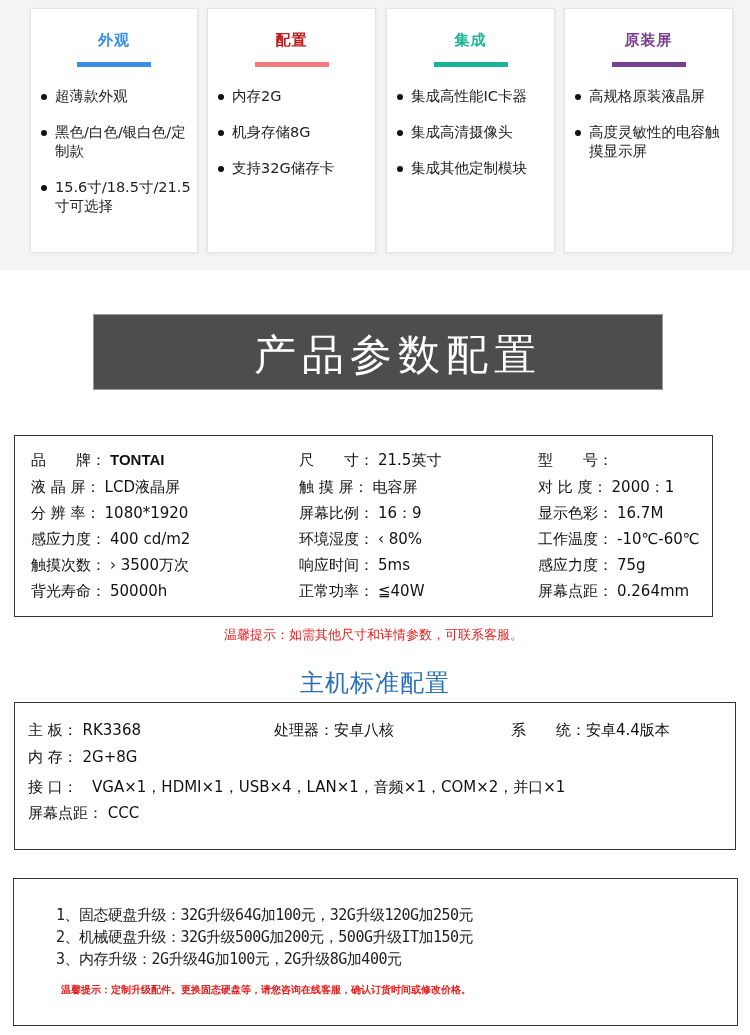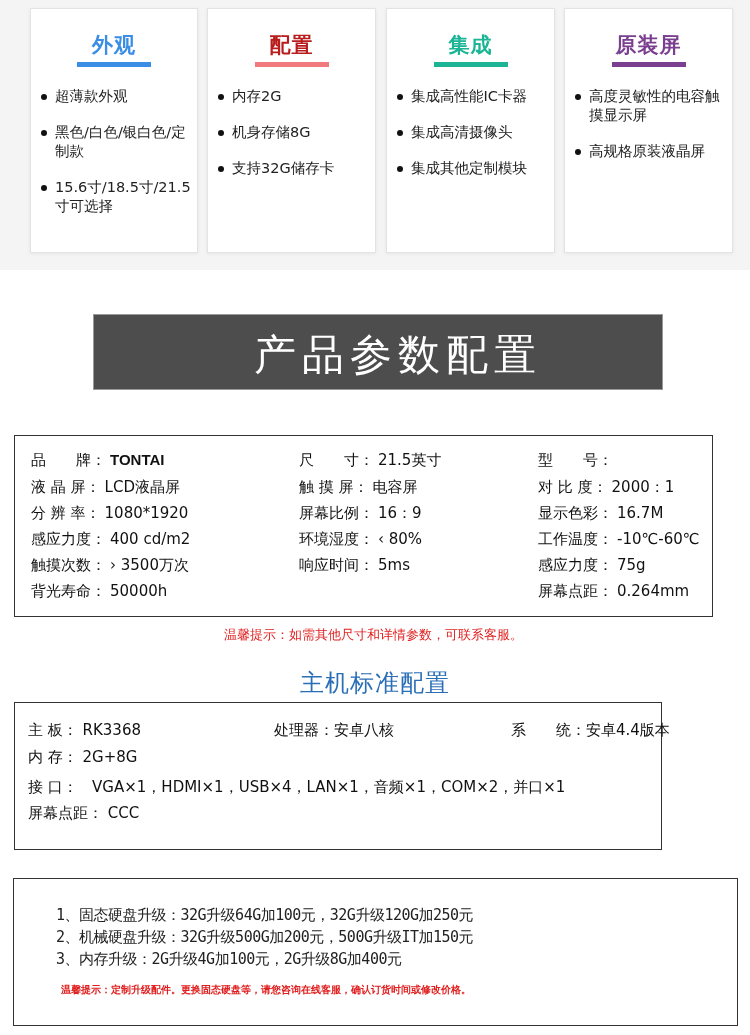--- a/index.html
+++ b/index.html
@@ -2,21 +2,21 @@
 <html><head>
 <meta charset="utf-8">
 <style>
   * { margin: 0; padding: 0; box-sizing: border-box; }
   html, body { width: 750px; height: 1035px; background: #ffffff; overflow: hidden; }
   body { position: relative; font-family: "DejaVu Sans", "Liberation Sans", sans-serif; color: #222; }
 
   
   .cards-band { position: absolute; left: 0; top: 0; width: 750px; height: 270px; background: #f4f4f4; }
   .card { position: absolute; top: 8px; height: 245px; background: #fff; border: 1px solid #e3e3e3; box-shadow: 0 1px 4px rgba(0,0,0,0.06); }
-  .card-title { position: absolute; top: 22px; left: 0; right: 0; text-align: center; font-size: 21px; font-weight: bold; letter-spacing: 1px; }
+  .card-title { position: absolute; top: 22px; left: 0; right: 0; text-align: center; font-size: 15px; font-weight: bold; letter-spacing: 1px; }
   .card-bar { position: absolute; top: 53px; left: 50%; width: 74px; height: 5px; margin-left: -37px; }
   .card-list { position: absolute; top: 78px; left: 0; right: 0; list-style: none; }
   .card-list li { position: relative; padding-left: 24px; padding-right: 6px; font-size: 14.5px; line-height: 19px; margin-bottom: 17px; color: #222; }
   .card-list li::before { content: ""; position: absolute; left: 10px; top: 7px; width: 6px; height: 6px; border-radius: 50%; background: #111; }
 
   
   .banner { position: absolute; left: 93px; top: 314px; width: 570px; height: 76px; background: #4d4d4d; border: 1px solid #999; }
   .banner-title { position: absolute; left: 160px; top: 12px; font-size: 42px; color: #fff; letter-spacing: 6px; font-family: "DejaVu Sans", sans-serif; }
 
   
@@ -24,21 +24,21 @@
   .spec-row { position: absolute; left: 0; width: 100%; height: 26px; font-size: 15px; line-height: 26px; color: #111; }
   .spec-cell { position: absolute; top: 0; white-space: nowrap; }
   .spec-label { display: inline-block; }
   .spec-value { display: inline-block; margin-left: 4px; }
   .brand-value { font-weight: bold; font-family: "Liberation Sans", sans-serif; }
 
   .tip-red { position: absolute; color: #e02020; font-size: 13px; white-space: nowrap; }
   .section-title { position: absolute; left: 0; width: 750px; top: 667px; text-align: center; color: #2a6fb6; font-size: 24px; letter-spacing: 1px; }
 
   
-  .host-box { position: absolute; left: 14px; top: 702px; width: 648px; height: 148px; border: 1px solid #333; }
+  .host-box { position: absolute; left: 14px; top: 702px; width: 722px; height: 148px; border: 1px solid #333; }
   .host-line { position: absolute; font-size: 15px; line-height: 24px; color: #111; white-space: nowrap; }
 
   
   .upgrade-box { position: absolute; left: 13px; top: 878px; width: 725px; height: 148px; border: 1px solid #333; }
   .upgrade-line { position: absolute; left: 42px; font-size: 15px; line-height: 21px; color: #222; white-space: nowrap; font-family: "DejaVu Sans Mono", "Liberation Mono", monospace; letter-spacing: -0.5px; }
 </style>
 </head>
 <body>
 
 <div class="cards-band">
@@ -69,22 +69,22 @@
       <li>集成高性能IC卡器</li>
       <li>集成高清摄像头</li>
       <li>集成其他定制模块</li>
     </ul>
   </div>
 
   <div class="card" style="left:564px;width:169px;">
     <div class="card-title" style="color:#7a3f8f;">原装屏</div>
     <div class="card-bar" style="background:#7a3f8f;"></div>
     <ul class="card-list">
+      <li>高规格原装液晶屏</li>
       <li>高度灵敏性的电容触摸显示屏</li>
-      <li>高规格原装液晶屏</li>
     </ul>
   </div>
 </div>
 
 <div class="banner">
   <div class="banner-title">产品参数配置</div>
 </div>
 
 <div class="spec-box">
   <div class="spec-row" style="top:11px;">
@@ -107,20 +107,21 @@
     <div class="spec-cell" style="left:284px;"><span class="spec-label">环境湿度：</span><span class="spec-value">‹ 80%</span></div>
     <div class="spec-cell" style="left:523px;"><span class="spec-label">工作温度：</span><span class="spec-value">-10℃-60℃</span></div>
   </div>
   <div class="spec-row" style="top:116px;">
     <div class="spec-cell" style="left:16px;"><span class="spec-label">触摸次数：</span><span class="spec-value">› 3500万次</span></div>
     <div class="spec-cell" style="left:284px;"><span class="spec-label">响应时间：</span><span class="spec-value">5ms</span></div>
     <div class="spec-cell" style="left:523px;"><span class="spec-label">感应力度：</span><span class="spec-value">75g</span></div>
   </div>
   <div class="spec-row" style="top:142px;">
     <div class="spec-cell" style="left:16px;"><span class="spec-label">背光寿命：</span><span class="spec-value">50000h</span></div>
+    <div class="spec-cell" style="left:284px;"><span class="spec-label">正常功率：</span><span class="spec-value">≦40W</span></div>
     <div class="spec-cell" style="left:523px;"><span class="spec-label">屏幕点距：</span><span class="spec-value">0.264mm</span></div>
   </div>
 </div>
 
 <div class="tip-red" style="left:224px;top:626px;">温馨提示：如需其他尺寸和详情参数，可联系客服。</div>
 
 <div class="section-title">主机标准配置</div>
 
 <div class="host-box">
   <div class="host-line" style="left:13px;top:15px;"><span>主 板：</span> <span>RK3368</span></div>

